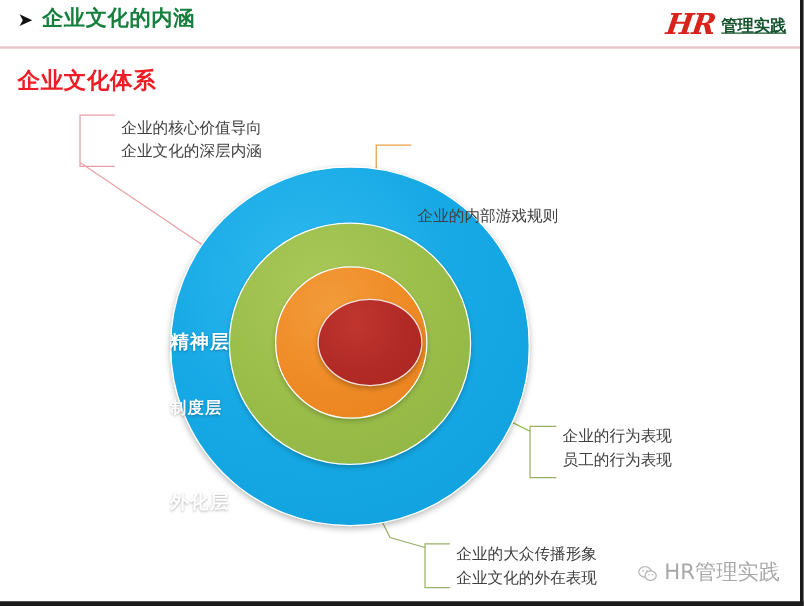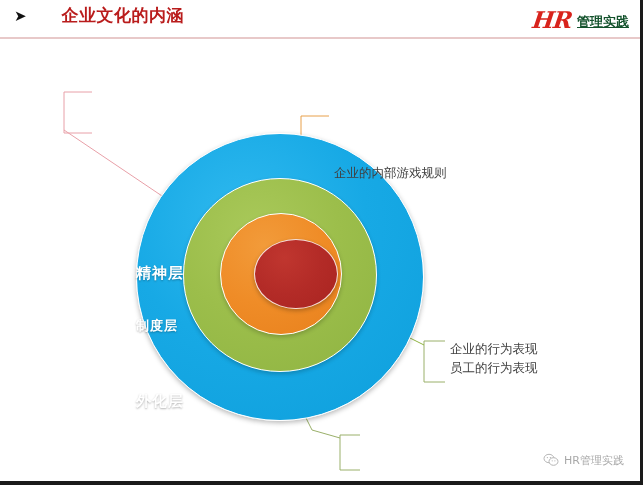--- a/index.html
+++ b/index.html
@@ -29,24 +29,23 @@
   }
   .title-wrap{
     position:absolute;left:14px;top:6px;
     display:flex;align-items:center;gap:7px;
   }
   .title-bullet{
     font-size:15px;color:#111;line-height:1;
     transform:translateY(1px);
   }
   .title-text{
-    font-size:17px;font-weight:bold;color:#b91c1c;
+    font-size:17px;font-weight:bold;color:#15803d;
     letter-spacing:0.5px;
     line-height:1.1;
-    margin-left:28px;
   }
   .logo{
     position:absolute;right:14px;top:8px;
     display:flex;align-items:center;gap:5px;
   }
   .logo-hr{
     font-family:"DejaVu Serif","Liberation Serif",serif;
     font-style:italic;font-weight:bold;
     font-size:23px;color:#d8231c;
     letter-spacing:-1px;
@@ -124,21 +123,21 @@
   }
   #anno-1{left:97px;top:92px;}
   #anno-2{left:334px;top:115px;margin-top:48px;}
   #anno-3{left:450px;top:339px;}
   #anno-4{left:365px;top:433px;}
 
   
   .watermark{
     position:absolute;right:16px;bottom:14px;
     display:flex;align-items:center;gap:5px;
-    color:#9a9a9a;font-size:11px;
+    color:#9a9a9a;font-size:17px;
     opacity:.85;
   }
   .wm-text{line-height:1;}
 </style>
 </head>
 <body>
 
 <div id="slide">
 
   <div class="header">
@@ -146,20 +145,21 @@
       <span class="title-bullet">➤</span>
       <span class="title-text">企业文化的内涵</span>
     </div>
     <div class="logo">
       <span class="logo-hr">HR</span>
       <span class="logo-text">管理实践</span>
     </div>
     <div class="header-rule"></div>
   </div>
 
+  <div class="section-title">企业文化体系</div>
 
   <svg class="leader" viewBox="0 0 643 485" xmlns="http://www.w3.org/2000/svg">
 
     <g>
       <path d="M92,92 L64,92 L64,133 L92,133" fill="none" stroke="#e8a0a8" stroke-width="1"></path>
       <path d="M64,130 L275,272" fill="none" stroke="#e8a0a8" stroke-width="1"></path>
     </g>
 
     <g>
       <path d="M329,116 L301,116 L301,157 L329,157" fill="none" stroke="#e8a04a" stroke-width="1"></path>
@@ -181,30 +181,38 @@
     <div class="ring" id="ring-blue"></div>
     <div class="ring" id="ring-green"></div>
     <div class="ring" id="ring-orange"></div>
     <div class="ring" id="ring-red"></div>
 
     <div class="ring-label" id="label-red">精神层</div>
     <div class="ring-label" id="label-orange">制度层</div>
     <div class="ring-label" id="label-blue">外化层</div>
   </div>
 
+  <div class="anno" id="anno-1">
+    <div>企业的核心价值导向</div>
+    <div>企业文化的深层内涵</div>
+  </div>
 
   <div class="anno" id="anno-2">
     <div>企业的内部游戏规则</div>
   </div>
 
   <div class="anno" id="anno-3">
     <div>企业的行为表现</div>
     <div>员工的行为表现</div>
   </div>
 
+  <div class="anno" id="anno-4">
+    <div>企业的大众传播形象</div>
+    <div>企业文化的外在表现</div>
+  </div>
 
   <div class="watermark">
     <svg width="16" height="14" viewBox="0 0 16 14">
       <ellipse cx="6" cy="5.5" rx="5" ry="4.2" fill="none" stroke="#a8a8a8" stroke-width="1"></ellipse>
       <ellipse cx="10.5" cy="8.5" rx="4.5" ry="3.8" fill="#ffffff" stroke="#a8a8a8" stroke-width="1"></ellipse>
       <circle cx="4.4" cy="4.6" r=".7" fill="#a8a8a8"></circle>
       <circle cx="7.4" cy="4.6" r=".7" fill="#a8a8a8"></circle>
       <circle cx="9.2" cy="7.8" r=".6" fill="#a8a8a8"></circle>
       <circle cx="11.9" cy="7.8" r=".6" fill="#a8a8a8"></circle>
     </svg>

